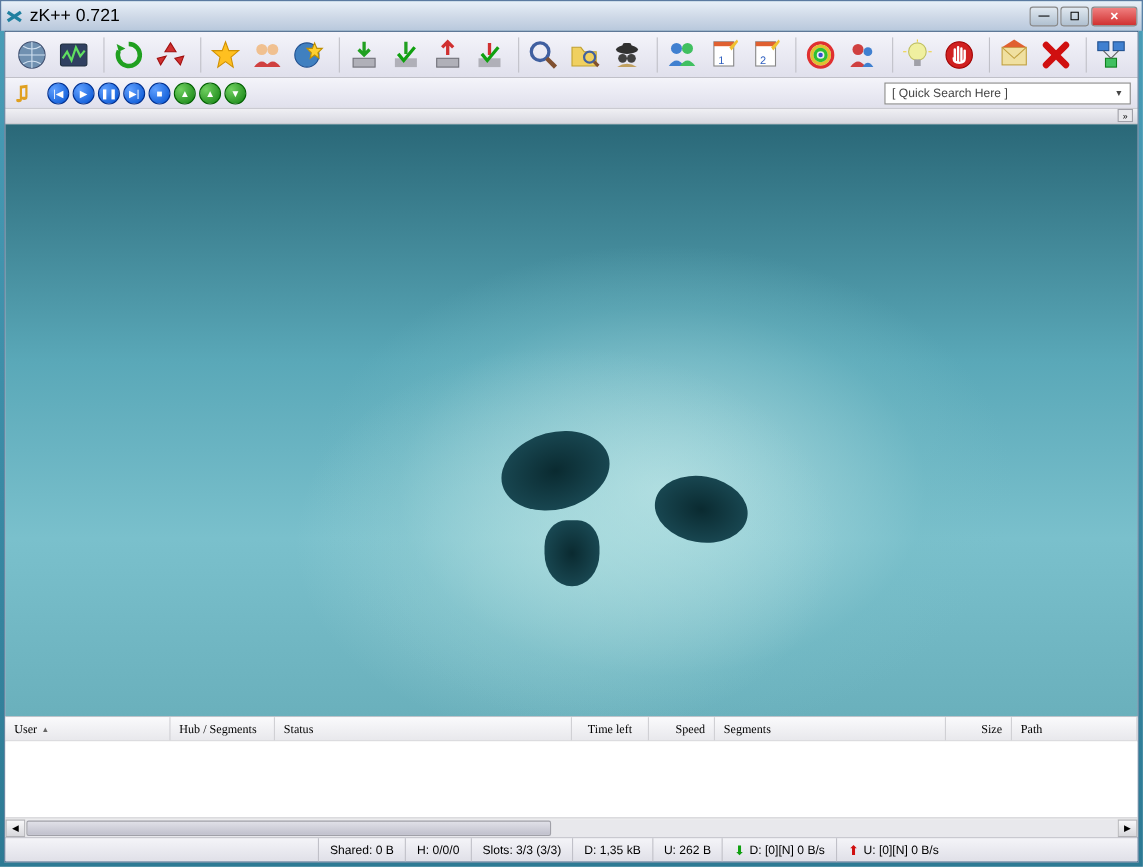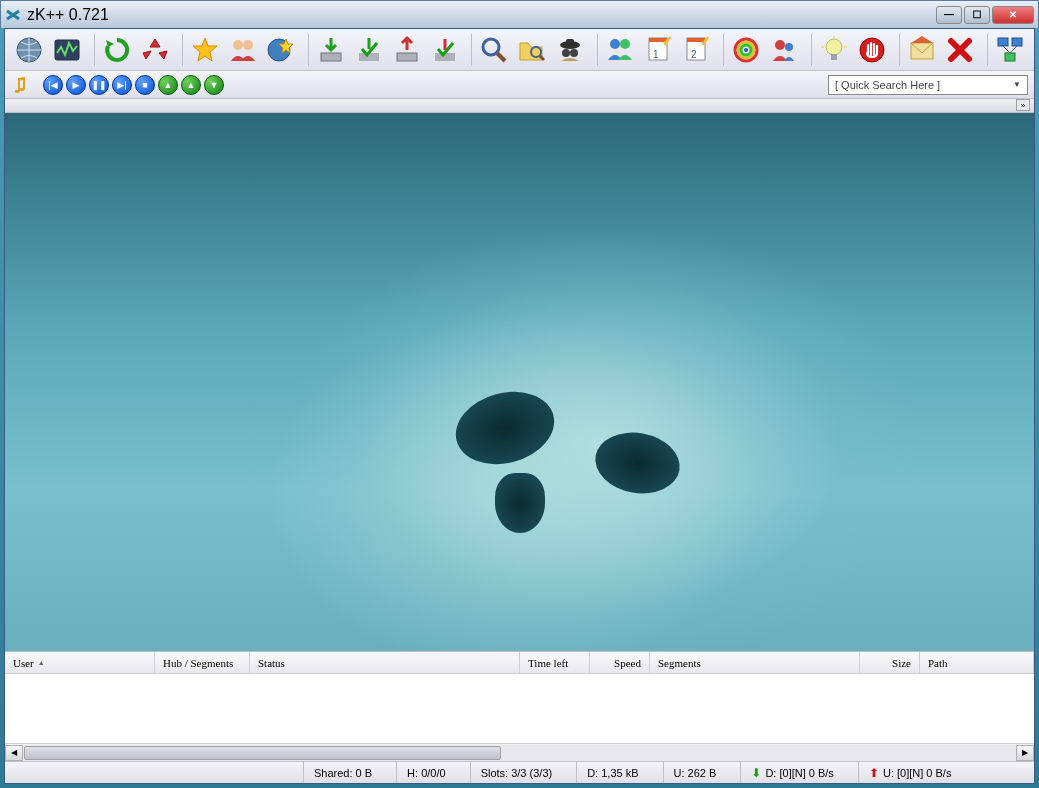--- a/index.html
+++ b/index.html
@@ -21,21 +21,21 @@
 
 .toolbar1 { height: 42px; background: linear-gradient(180deg, #f4f4fa, #e0e0ec); border-bottom: 1px solid #c0c0c8; display: flex; align-items: center; padding: 2px 6px; gap: 2px; }
 .tb-btn { width: 36px; height: 36px; display: flex; align-items: center; justify-content: center; border-radius: 3px; cursor: pointer; }
 .tb-sep { width: 6px; height: 32px; border-right: 1px solid #c0c0c8; margin: 0 2px; }
 .tb-icon { width: 30px; height: 30px; }
 
 .toolbar2 { height: 28px; background: linear-gradient(180deg, #f4f4fa, #e0e0ec); border-bottom: 1px solid #c0c0c8; display: flex; align-items: center; padding: 2px 6px; gap: 3px; }
 .media-btn { width: 20px; height: 20px; border-radius: 50%; display: flex; align-items: center; justify-content: center; cursor: pointer; font-size: 9px; color: #fff; }
 .media-blue { background: radial-gradient(circle at 30% 30%, #60a0ff, #0050d0); border: 1px solid #003090; }
 .media-green { background: radial-gradient(circle at 30% 30%, #70d060, #108010); border: 1px solid #006000; }
-.search-box { margin-left: auto; width: 200px; height: 20px; border: 1px solid #888; background: #fff; display: flex; align-items: center; padding: 0 6px; font-size: 11px; color: #444; }
+.search-box { margin-left: auto; width: 224px; height: 20px; border: 1px solid #888; background: #fff; display: flex; align-items: center; padding: 0 6px; font-size: 11px; color: #444; }
 .search-arrow { margin-left: auto; font-size: 8px; }
 
 .sidebar-toggle { height: 14px; background: linear-gradient(180deg, #f0f0f4, #d8d8e0); border-bottom: 1px solid #c0c0c8; display: flex; justify-content: flex-end; padding-right: 4px; }
 .toggle-btn { width: 14px; height: 12px; background: #e8e8ec; border: 1px solid #a0a0a8; font-size: 8px; display: flex; align-items: center; justify-content: center; cursor: pointer; }
 
 .main-area { flex: 1; position: relative; background: linear-gradient(180deg, #2a6878 0%, #5aa8b8 40%, #7ac0cc 70%, #6ab0bc 100%); overflow: hidden; }
 .skull-overlay { position: absolute; inset: 0; background: radial-gradient(ellipse 400px 280px at 58% 62%, rgba(200,235,235,0.7), rgba(120,190,200,0.3) 60%, transparent 80%); }
 .skull-shadow { position: absolute; left: 260px; top: 200px; width: 500px; height: 360px; background: radial-gradient(ellipse, rgba(180,225,225,0.55), transparent 70%); border-radius: 50%; }
 .skull-eye1 { position: absolute; left: 450px; top: 280px; width: 100px; height: 70px; background: radial-gradient(ellipse, #0a2a30, #1a4a55 80%); border-radius: 50%; transform: rotate(-15deg); }
 .skull-eye2 { position: absolute; left: 590px; top: 320px; width: 85px; height: 60px; background: radial-gradient(ellipse, #0a2a30, #1a4a55 80%); border-radius: 50%; transform: rotate(10deg); }
@@ -46,21 +46,21 @@
 .transfers-panel { height: 110px; background: #fff; border-top: 1px solid #c0c0c8; display: flex; flex-direction: column; }
 .transfers-header { height: 22px; background: linear-gradient(180deg, #fafafc, #e8e8ec); border-bottom: 1px solid #d0d0d4; display: flex; align-items: stretch; }
 .th { border-right: 1px solid #d0d0d4; padding: 0 8px; display: flex; align-items: center; color: #000; font-size: 11px; cursor: pointer; font-family: Liberation Serif, serif; }
 .th-sort { font-size: 7px; margin-left: 4px; color: #666; }
 .transfers-body { flex: 1; background: #fff; }
 .hscroll { height: 18px; background: #f0f0f0; border-top: 1px solid #d0d0d4; display: flex; align-items: center; }
 .hscroll-btn { width: 18px; height: 16px; background: linear-gradient(180deg,#f8f8fa,#d8d8dc); border: 1px solid #b0b0b4; font-size: 8px; display:flex;align-items:center;justify-content:center; cursor:pointer; }
 .hscroll-track { flex:1; height: 16px; background: #e8e8ec; position: relative; }
 .hscroll-thumb { position:absolute; left:0; top:0; height:14px; width:48%; margin:1px; background: linear-gradient(180deg,#e0e0e8,#c0c0cc); border:1px solid #a0a0a8; border-radius:2px; }
 
-.statusbar { height: 22px; background: linear-gradient(180deg, #f4f4f8, #e0e0e8); border-top: 1px solid #c0c0c8; display: flex; align-items: center; padding: 0 4px; font-size: 11px; color: #000; gap: 14px; }
+.statusbar { height: 22px; background: linear-gradient(180deg, #f4f4f8, #e0e0e8); border-top: 1px solid #c0c0c8; display: flex; align-items: center; padding: 0 4px; font-size: 11px; color: #000; }
 .sb-grip { width: 280px; }
 .sb-cell { border-left: 1px solid #c0c0c8; padding: 0 10px; height: 100%; display: flex; align-items: center; gap: 4px; }
 .arrow-down { color: #10a010; font-size: 12px; }
 .arrow-up { color: #d01010; font-size: 12px; }
 </style>
 </head>
 <body>
 
 <div class="titlebar">
   <svg class="titlebar-icon" viewBox="0 0 16 16">
@@ -289,21 +289,21 @@
       <div class="th" style="width:150px">
           <span>User</span>
           <span class="th-sort">▲</span>
         </div>
       <div class="th" style="width:95px">
           <span>Hub / Segments</span>
         </div>
       <div class="th" style="width:270px">
           <span>Status</span>
         </div>
-      <div class="th" style="width:70px;justify-content:flex-start">
+      <div class="th" style="width:70px;justify-content:center">
           <span>Time left</span>
         </div>
       <div class="th" style="width:60px;justify-content:flex-end">
           <span>Speed</span>
         </div>
       <div class="th" style="width:210px">
           <span>Segments</span>
         </div>
       <div class="th" style="width:60px;justify-content:flex-end">
           <span>Size</span>

